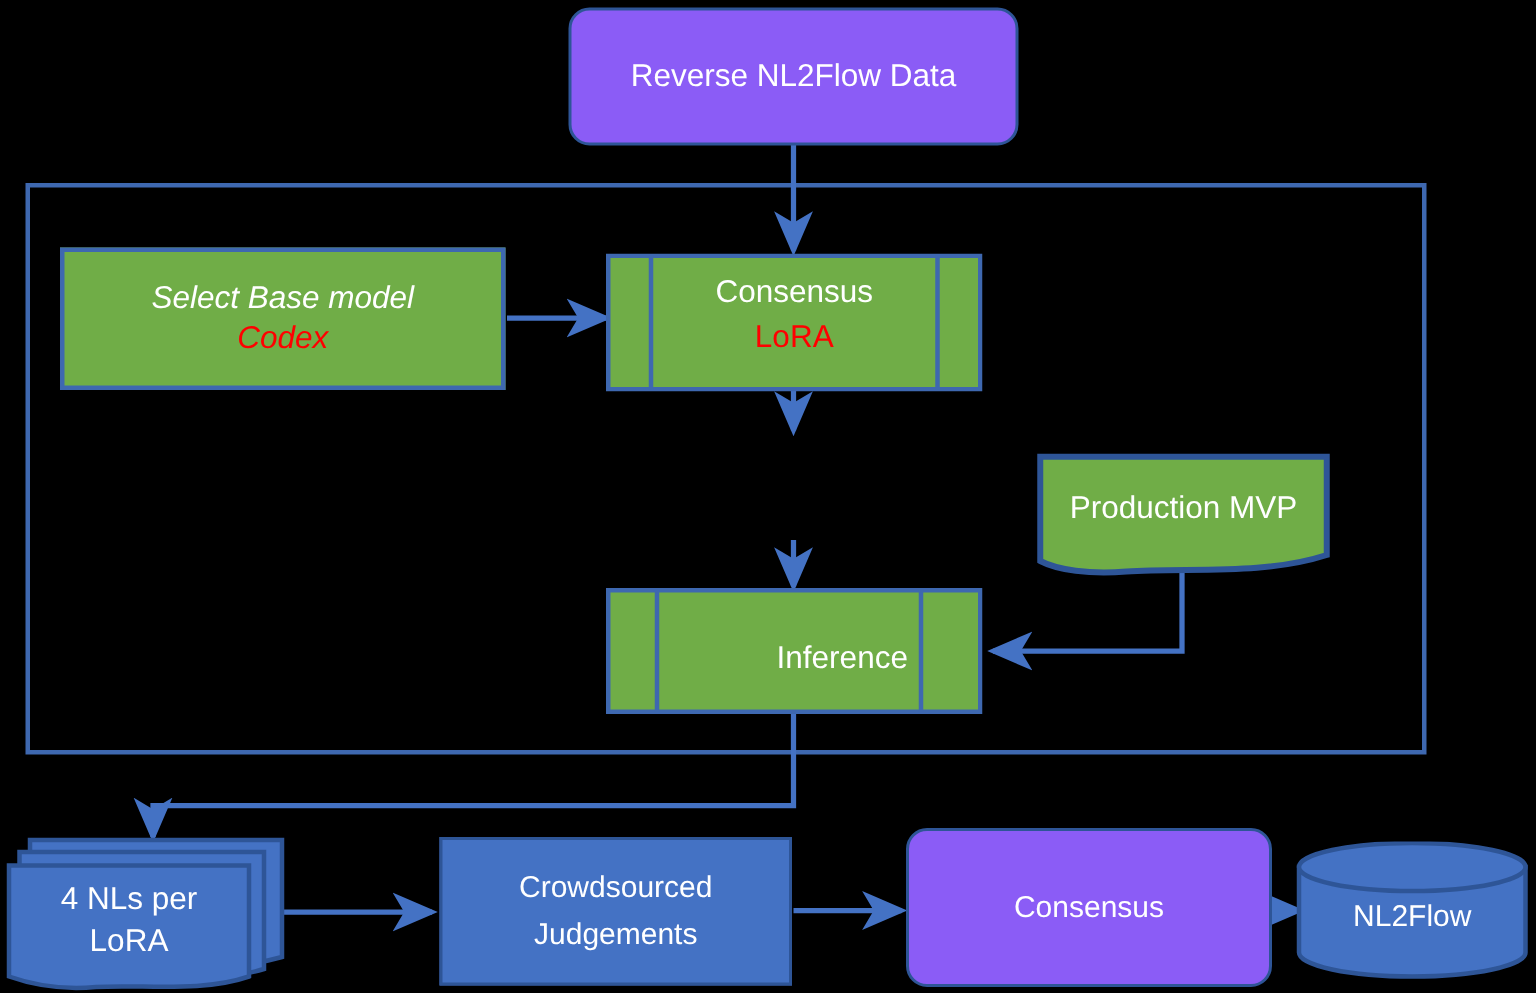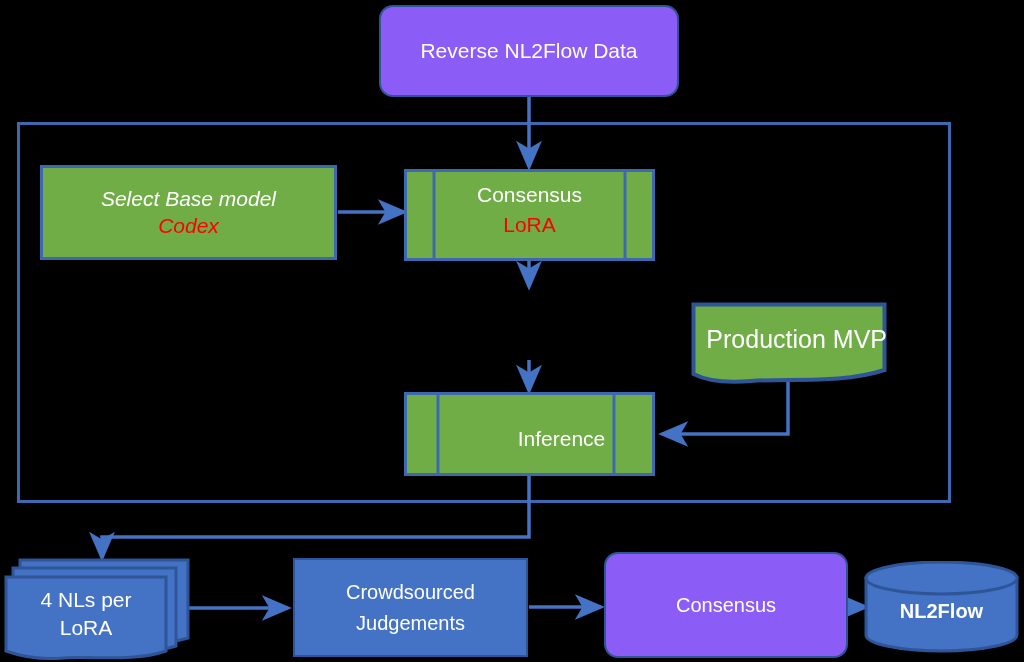--- a/index.html
+++ b/index.html
@@ -136,21 +136,21 @@
       <span class="lbl-main">Consensus</span>
       <span class="lbl-sub" style="margin-top:6px;">LoRA</span>
     </div>
   </div>
 
 
   <div class="svgshape" style="left:691px; top:302px; width:196px; height:84px;">
     <svg width="196" height="84" viewBox="0 0 196 84" xmlns="http://www.w3.org/2000/svg">
       <path d="M2.5,2.5 L193.5,2.5 L193.5,68 C150,82 100,76 60,79 C35,81 14,78 2.5,72 Z" fill="#70AD47" stroke="#2E5597" stroke-width="4"></path>
     </svg>
-    <div class="svg-text" style="top:20px; height:34px; font-size:25px;justify-content:flex-end;">
+    <div class="svg-text" style="top:20px; height:34px; font-size:21px;">
       <span>Production MVP</span>
     </div>
   </div>
 
   <div class="svgshape" style="left:404px; top:392px; width:251px; height:84px;">
     <svg width="251" height="84" viewBox="0 0 251 84" xmlns="http://www.w3.org/2000/svg">
       <rect x="1.5" y="1.5" width="248" height="81" fill="#70AD47" stroke="#3E68B0" stroke-width="3"></rect>
       <line x1="34" y1="1.5" x2="34" y2="82.5" stroke="#3E68B0" stroke-width="3"></line>
       <line x1="210" y1="1.5" x2="210" y2="82.5" stroke="#3E68B0" stroke-width="3"></line>
     </svg>
@@ -183,18 +183,18 @@
 
   <div class="node rounded-blue" style="left:604px; top:552px; width:244px; height:106px; border-radius:14px; font-size:20px;">
     <span class="lbl-main">Consensus</span>
   </div>
 
   <div class="svgshape" style="left:864px; top:561px; width:155px; height:93px;">
     <svg width="155" height="93" viewBox="0 0 155 93" xmlns="http://www.w3.org/2000/svg">
       <path d="M2,17 L2,74 A75.5,16 0 0 0 153,74 L153,17 Z" fill="#4472C4" stroke="#2E5597" stroke-width="3"></path>
       <ellipse cx="77.5" cy="17" rx="75.5" ry="16" fill="#4472C4" stroke="#2E5597" stroke-width="3"></ellipse>
     </svg>
-    <div class="svg-text" style="top:33px; height:34px; font-size:20px;font-weight:bold;">
+    <div class="svg-text" style="top:33px; height:34px; font-size:20px;">
       <span>NL2Flow</span>
     </div>
   </div>
 
 </div>
 
 </body></html>

